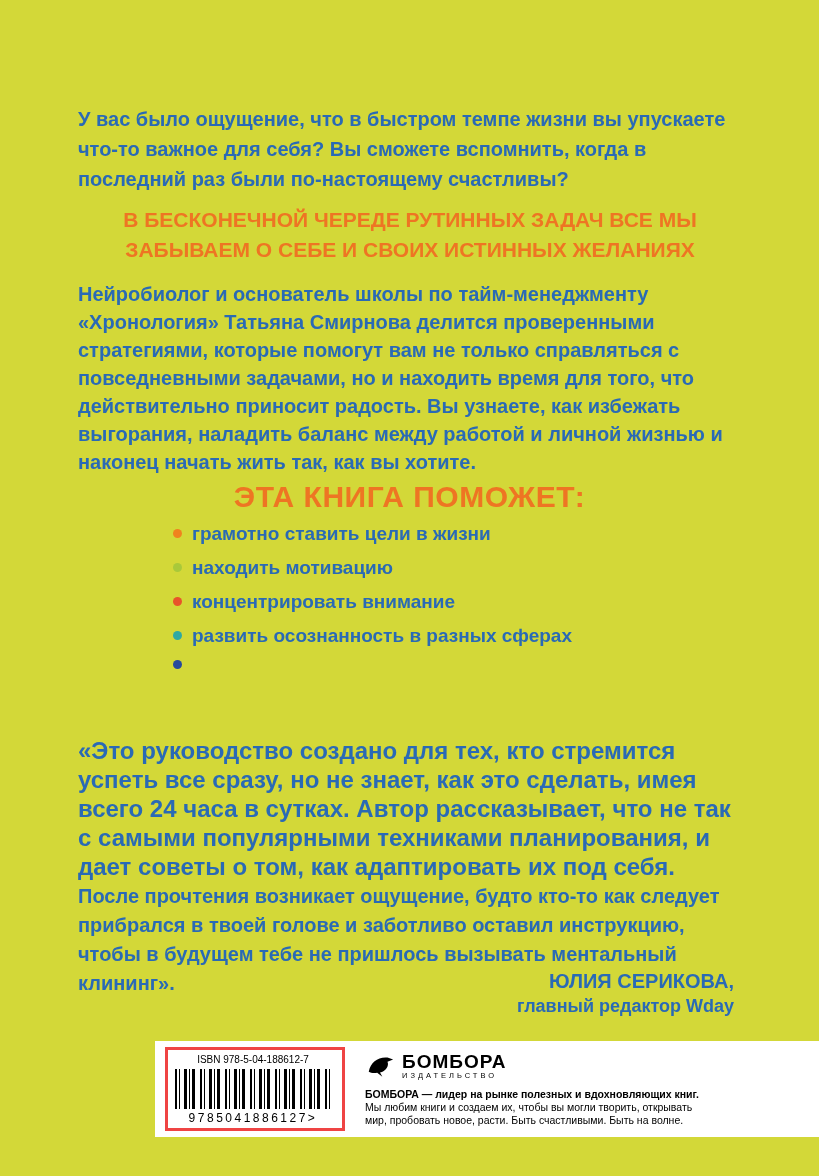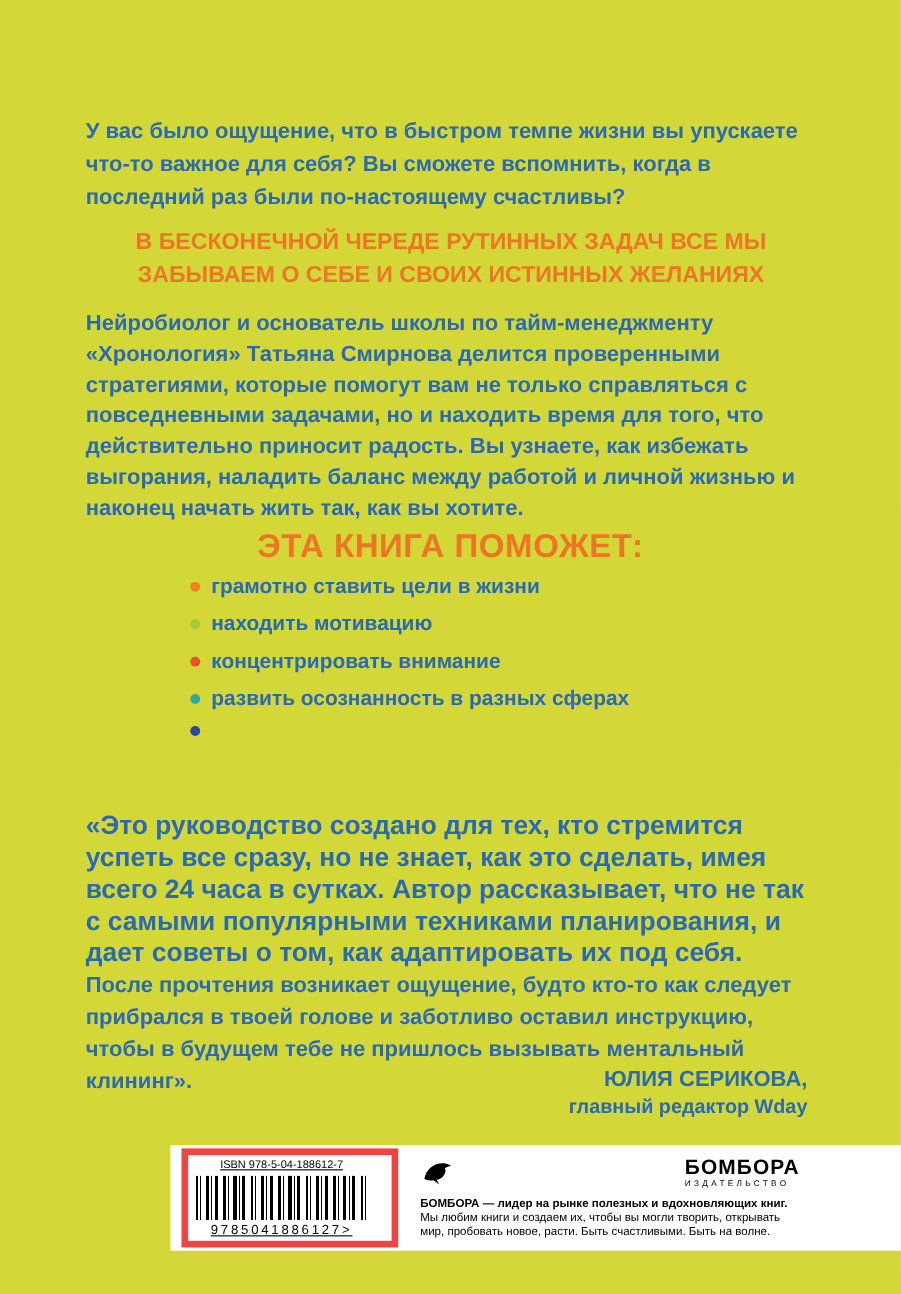--- a/index.html
+++ b/index.html
@@ -61,43 +61,42 @@
   .attribution .role{font-size:18px;line-height:24px;}
 
   .footer{
     position:absolute;left:155px;right:0;top:1041px;height:96px;
     background:#ffffff;
     display:flex;align-items:center;
   }
   .barcode-box{
     margin-left:10px;
     width:160px;
-    border:6px solid #ef4444;
+    border:3px solid #ef4444;
     background:#fff;
-    padding:4px 20px 3px 5px;
+    padding:4px 9px 3px 5px;
     text-align:center;
     color:#000;
     font-weight:normal;
-    text-decoration:underline;
   }
   .isbn{font-size:10px;line-height:12px;white-space:nowrap;}
   .bars{
     height:40px;margin:3px 2px 2px 2px;
     background:
       repeating-linear-gradient(90deg,
         #000 0 2px,#fff 2px 4px,
         #000 4px 5px,#fff 5px 9px,
         #000 9px 12px,#fff 12px 14px,
         #000 14px 15px,#fff 15px 17px,
         #000 17px 20px,#fff 20px 25px);
   }
   .digits{font-size:12px;letter-spacing:2.5px;line-height:14px;white-space:nowrap;}
 
   .pub-col{margin-left:20px;color:#000;}
-  .logo-row{display:flex;align-items:center;justify-content:space-between;}
+  .logo-row{display:flex;align-items:center;}
   .bird{width:30px;height:30px;margin-right:7px;}
   .pub-name{font-size:19px;letter-spacing:1px;line-height:19px;}
   .pub-sub{font-size:7.5px;letter-spacing:3px;line-height:9px;font-weight:normal;}
   .pub-desc{margin-top:7px;max-width:345px;font-size:10.5px;line-height:13px;}
   .pub-desc .d1{font-weight:bold;}
   .pub-desc .d2{font-weight:normal;}
 </style>
 </head>
 <body>
 

